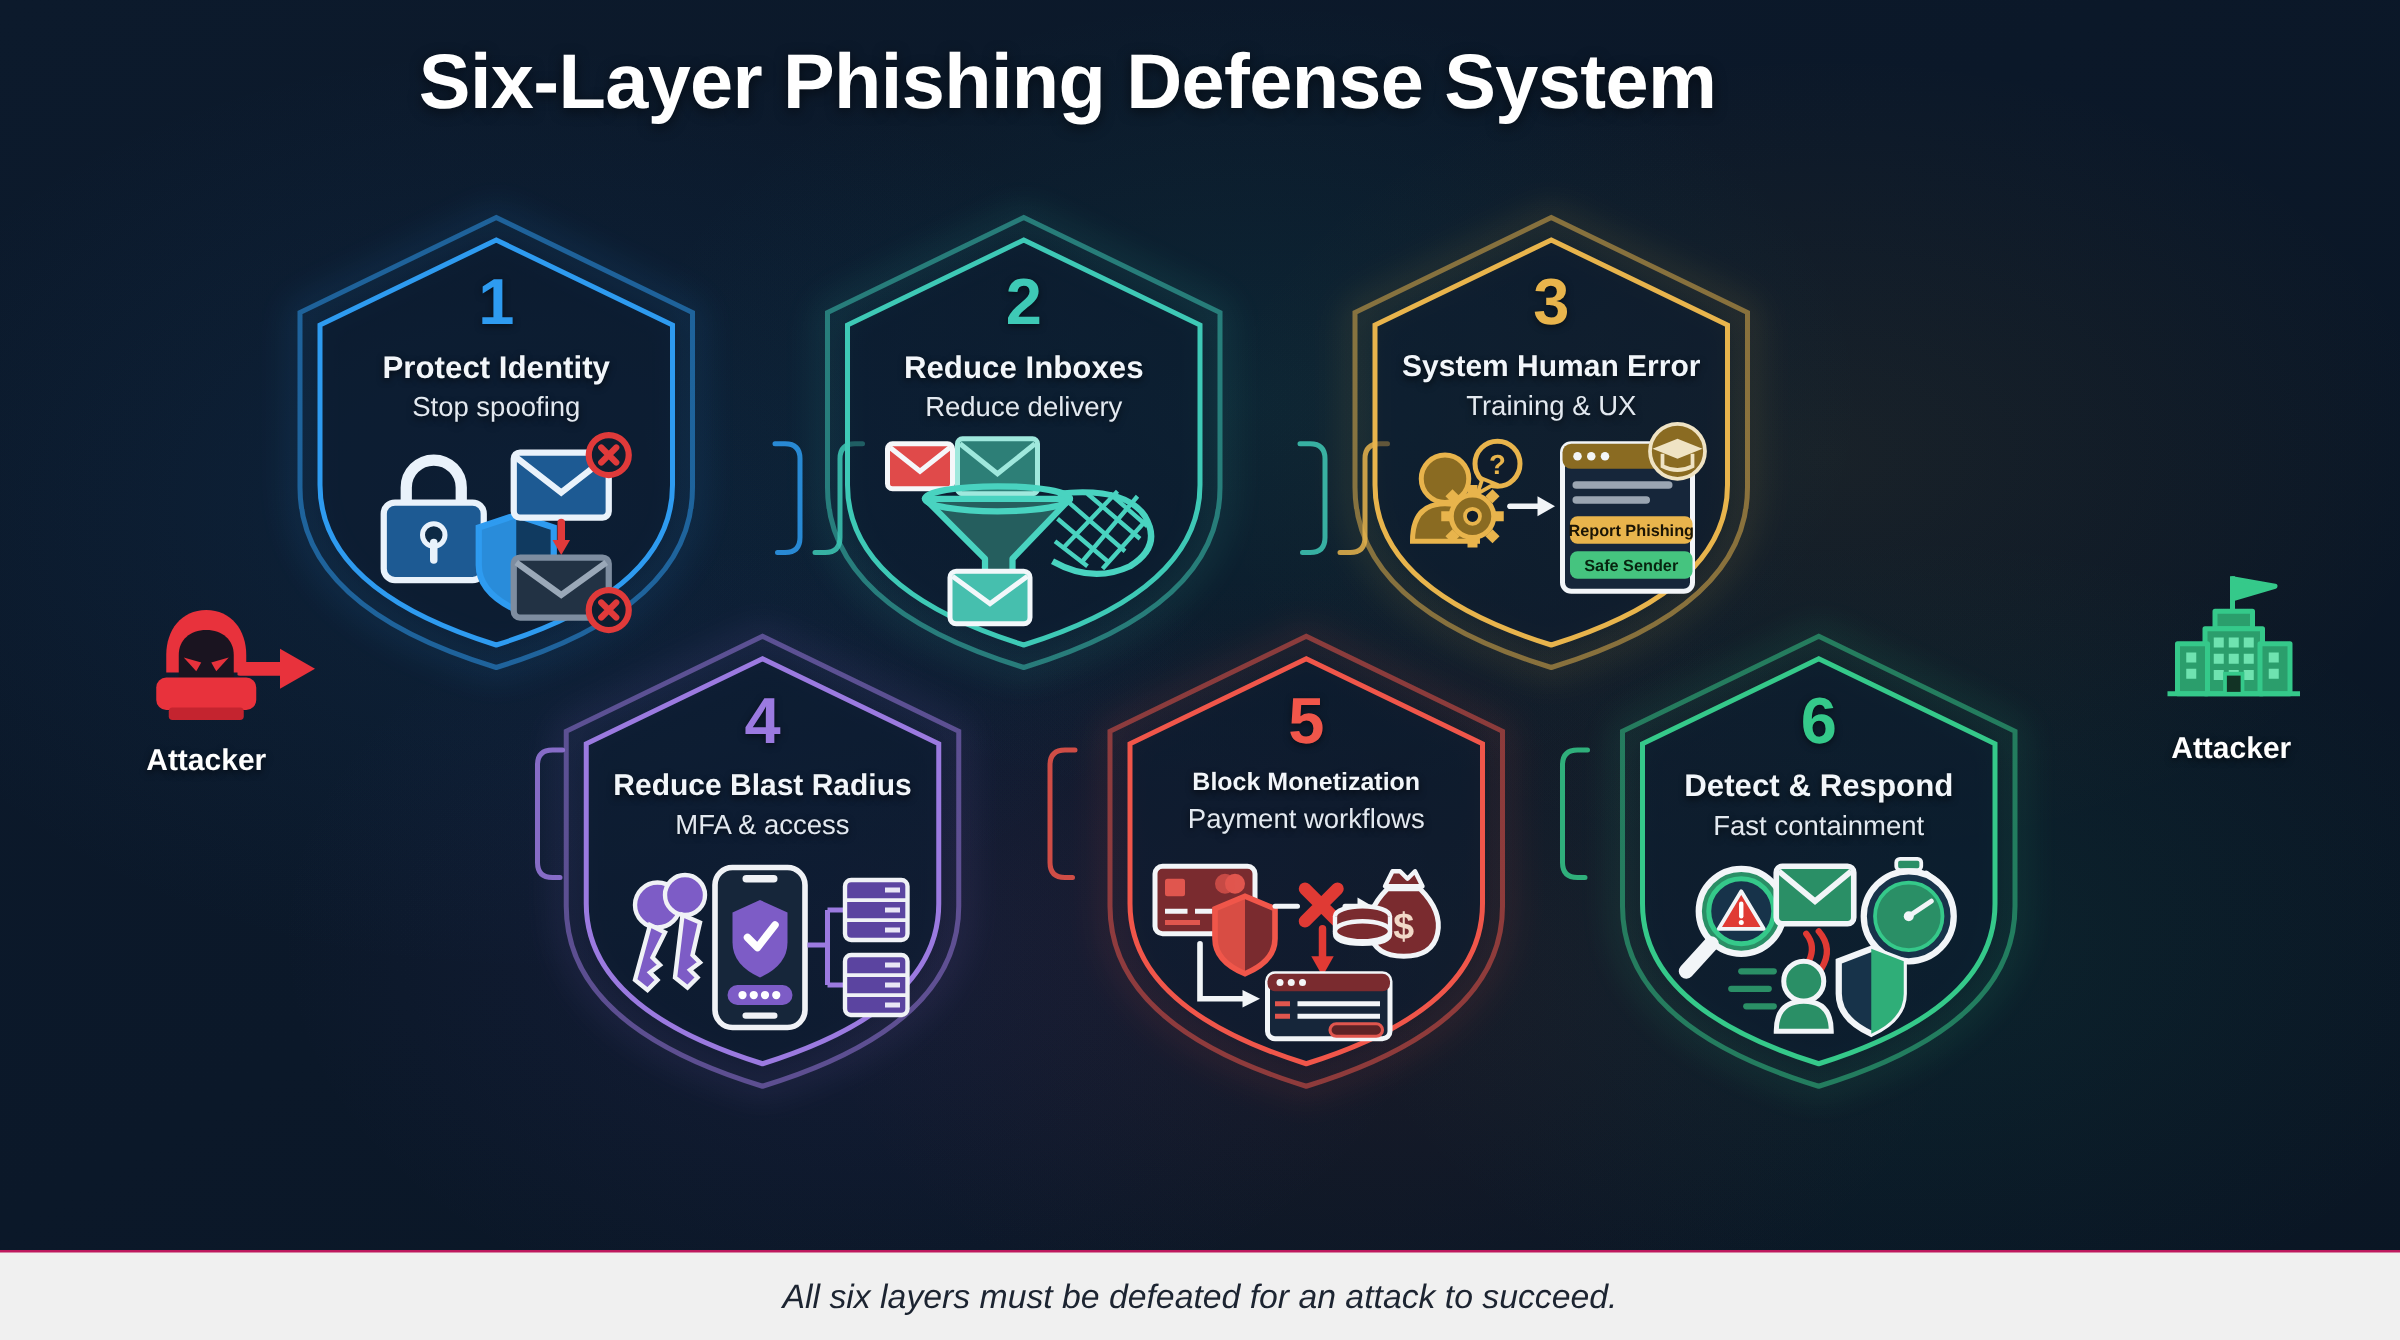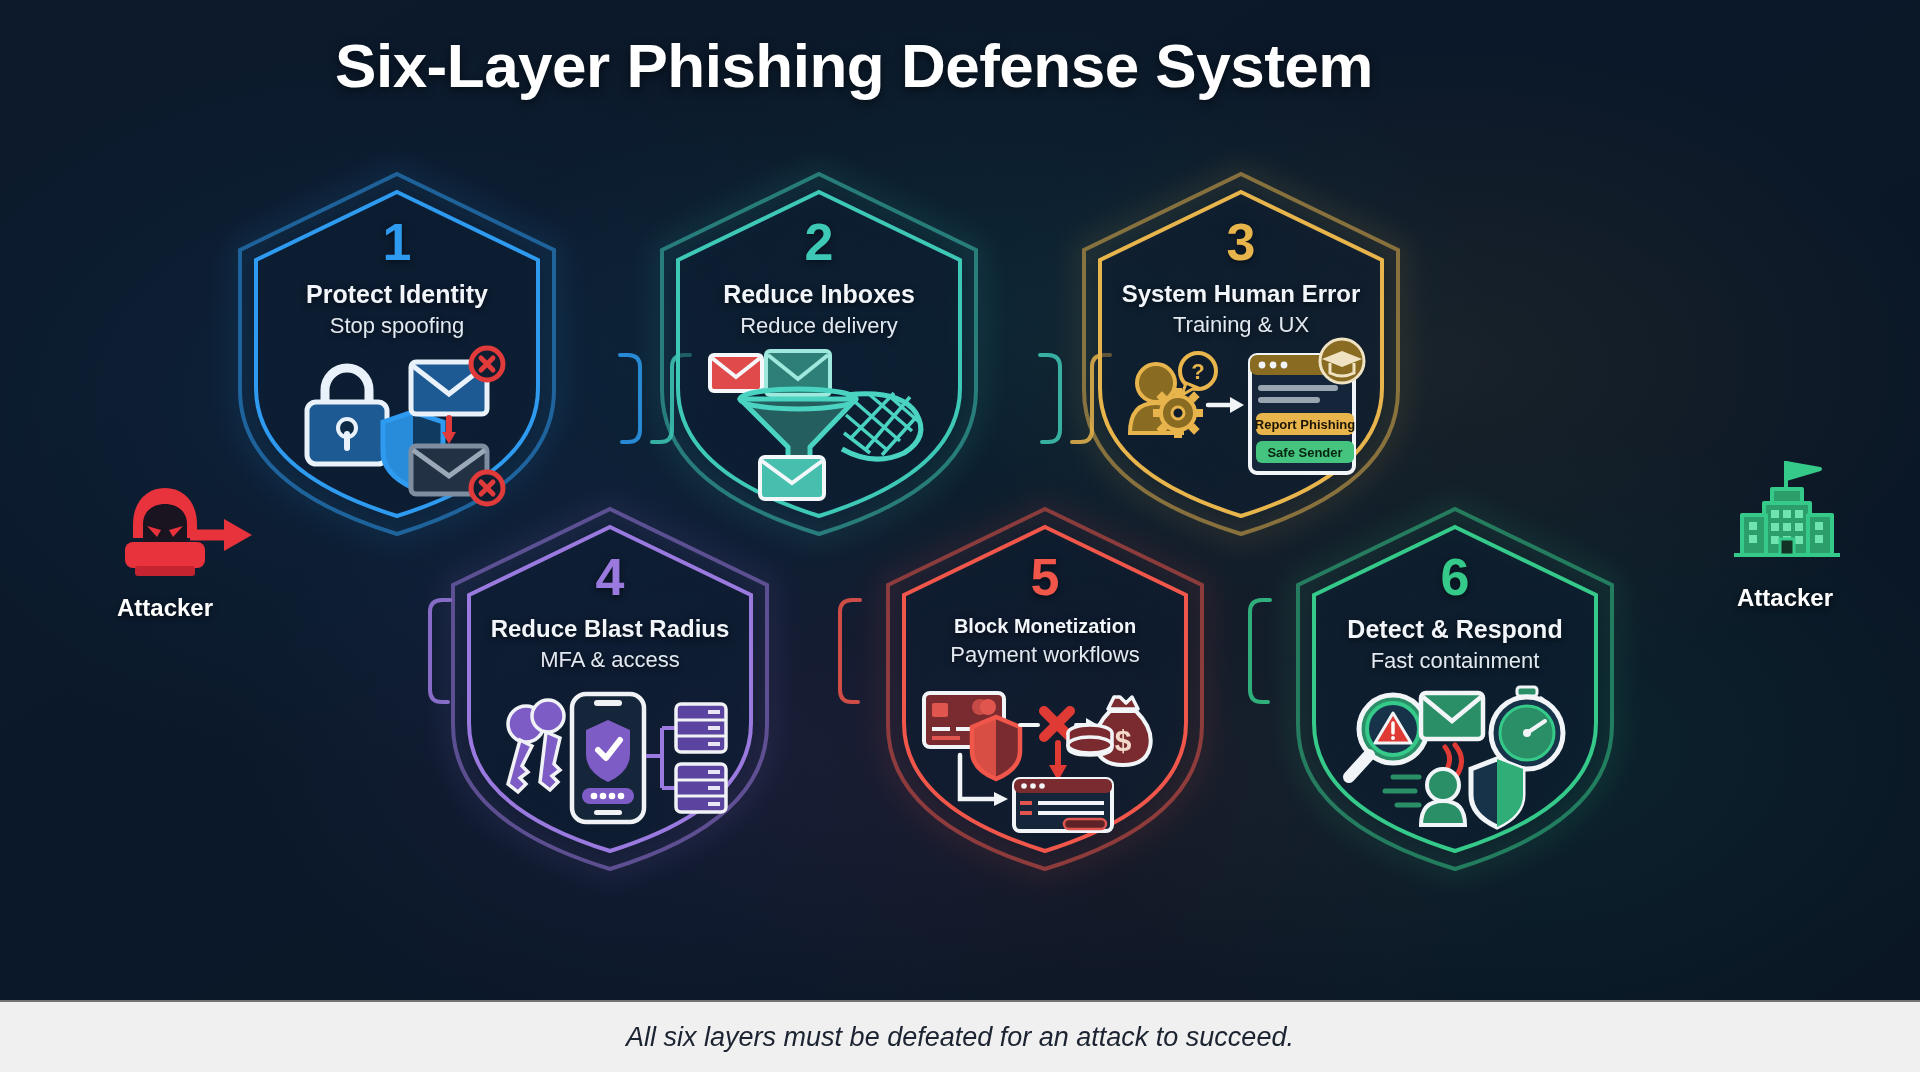--- a/index.html
+++ b/index.html
@@ -72,21 +72,21 @@
   .endpoint { position:absolute; width:210px; text-align:center; }
   .endpoint .ep-label {
     margin-top:10px; font-size:24px; font-weight:bold; color:#ffffff;
     text-shadow:0 2px 6px rgba(0,0,0,0.6);
   }
 
   
   #footer {
     position:absolute; left:0; bottom:0; width:1920px; height:72px;
     background:#f0f0f0;
-    border-top:2px solid #737373;
+    border-top:2px solid #be185d;
     display:flex; align-items:center; justify-content:center;
   }
   #footer .txt {
     font-size:27px; font-style:italic; color:#1c2431;
     font-family:"Liberation Sans", sans-serif;
   }
 </style>
 </head>
 <body>
 

